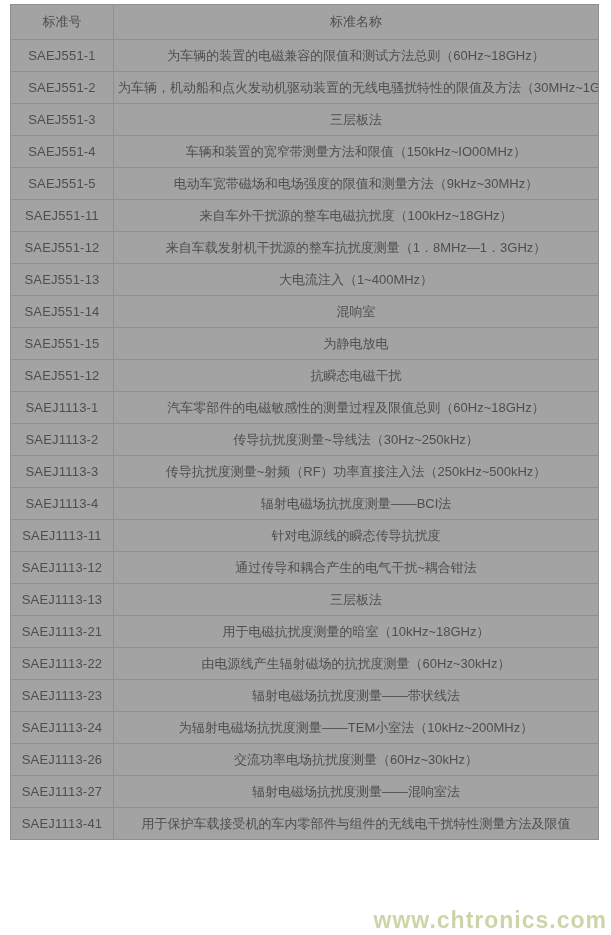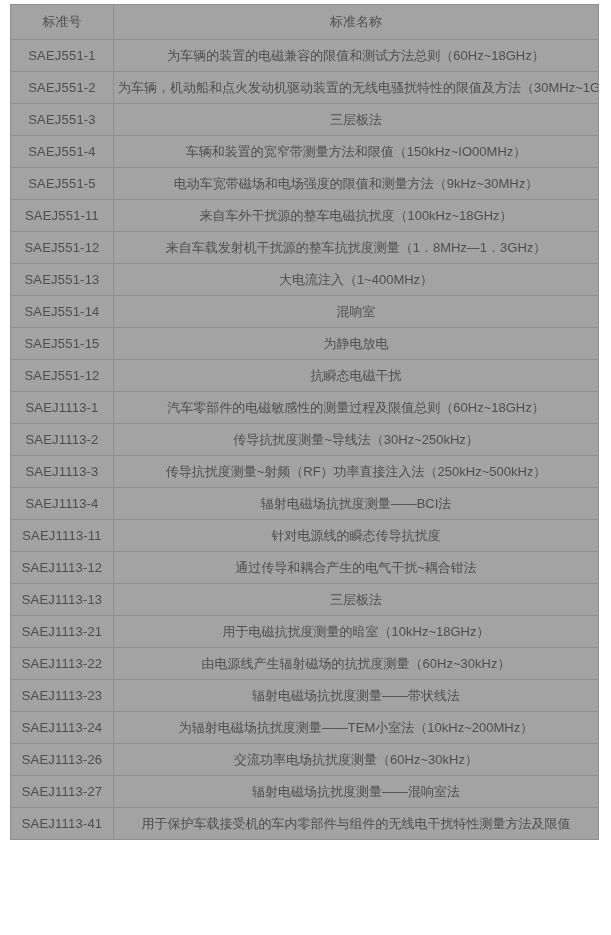--- a/index.html
+++ b/index.html
@@ -168,13 +168,14 @@
         <tr>
           <td class="code">SAEJ1113-27</td>
           <td>辐射电磁场抗扰度测量——混响室法</td>
         </tr>
         <tr>
           <td class="code">SAEJ1113-41</td>
           <td>用于保护车载接受机的车内零部件与组件的无线电干扰特性测量方法及限值</td>
         </tr>
       </tbody>
   </table>
+  <div class="watermark" style="color: rgb(197, 205, 154);">www.chtronics.com</div>
 </div>
 
 </body></html>

